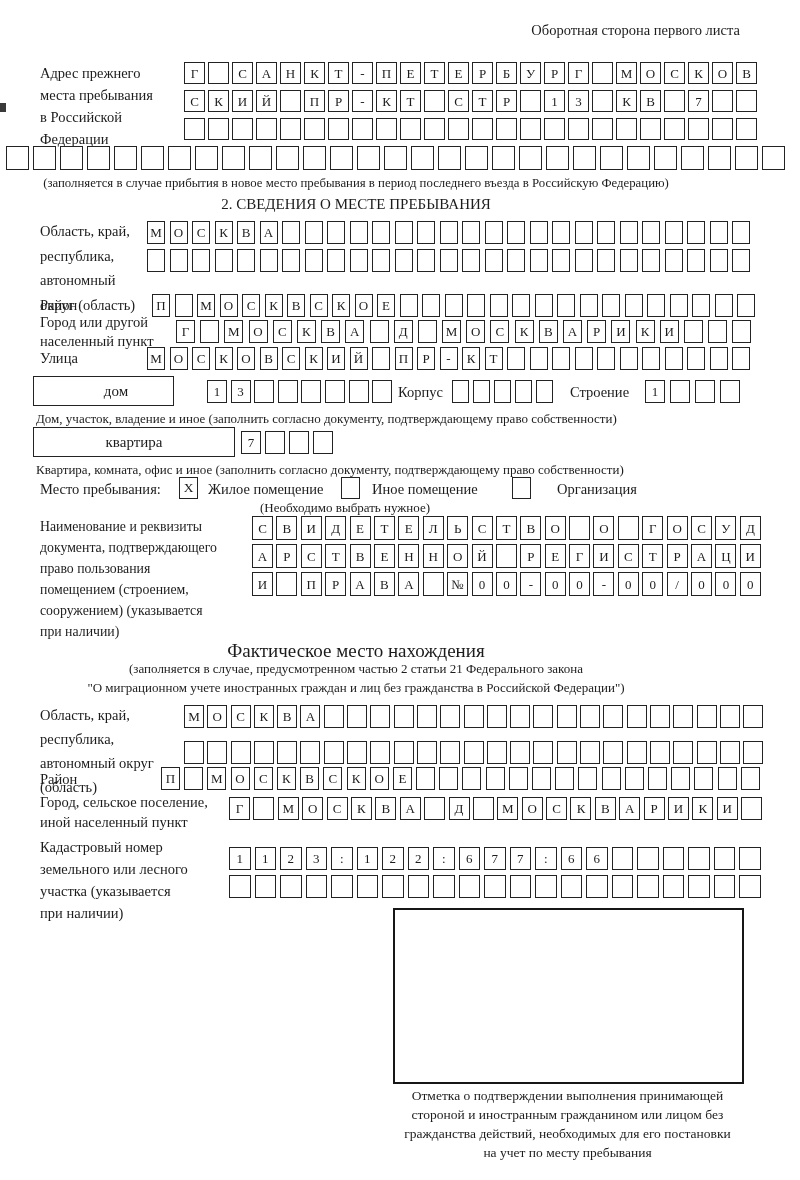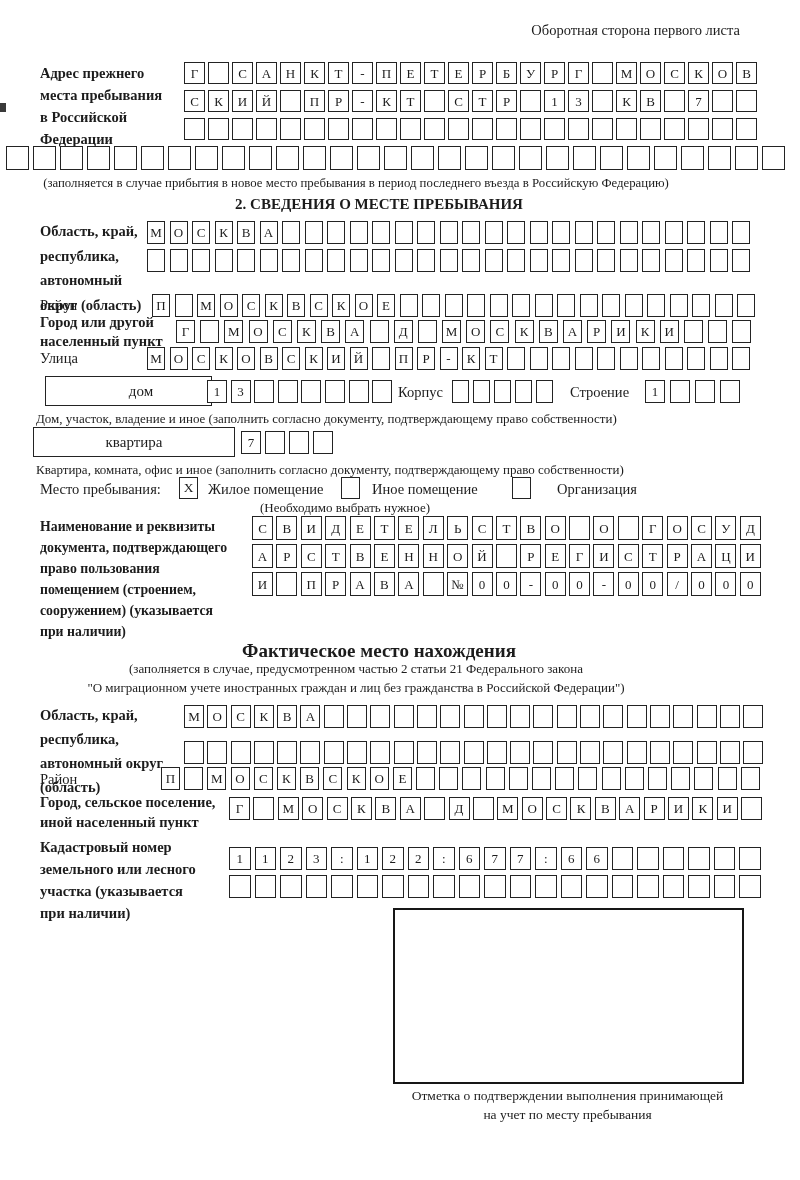--- a/index.html
+++ b/index.html
@@ -2,38 +2,38 @@
 <html><head>
 <meta charset="utf-8">
 <style>
   html,body{margin:0;padding:0;}
   body{
     width:800px;height:1180px;position:relative;background:#ffffff;
     font-family:"Liberation Serif", serif;color:#1c1c1c;overflow:hidden;
   }
   .abs{position:absolute;}
   .lbl{font-size:14.5px;line-height:22px;}
-  .lbl .ln{white-space:nowrap;font-weight:bold;}
+  .lbl .ln{white-space:nowrap;}
   .cellrow{position:absolute;display:flex;gap:var(--g,4px);}
   .cellrow .cell{
     box-sizing:border-box;flex:0 0 var(--w,18px);width:var(--w,18px);height:var(--h,23px);
     border:1.6px solid #232323;background:#fff;display:flex;align-items:center;justify-content:center;
     font-size:13px;line-height:1;overflow:hidden;
   }
   .cb{
     box-sizing:border-box;border:1.6px solid #232323;background:#fff;
     display:flex;align-items:center;justify-content:center;font-size:13.5px;
   }
   .typebox{
     box-sizing:border-box;border:1.7px solid #232323;background:#fff;
     display:flex;align-items:center;justify-content:center;font-size:15px;
   }
   .caption{font-size:12.8px;white-space:nowrap;}
   .center{left:0;width:712px;text-align:center;}
-  .bold{font-weight:bold;padding-left:23px;}
+  .bold{font-weight:normal;}
   .stamp-note{font-size:13.5px;line-height:19px;text-align:center;}
   .artifact{background:#3a3a3a;}
 </style>
 </head>
 <body>
 
 <div class="abs caption" style="left:0;top:22px;width:740px;text-align:right;font-size:14.5px;">Оборотная сторона первого листа</div>
 
 <div class="abs artifact" style="left:0;top:103px;width:6px;height:9px;"></div>
 
@@ -307,21 +307,21 @@
     <div class="cell"></div>
     <div class="cell"></div>
     <div class="cell"></div>
     <div class="cell"></div>
     <div class="cell"></div>
     <div class="cell"></div>
     <div class="cell"></div>
     <div class="cell"></div>
   </div>
 
-<div class="abs typebox" style="left:45px;top:376px;width:167px;height:30px;padding-left:25px;">дом</div>
+<div class="abs typebox" style="left:33px;top:376px;width:141px;height:30px;padding-left:25px;">дом</div>
 <div class="cellrow" style="left:207px;top:380px;--w:20px;--h:23px;--g:3.6px;">
     <div class="cell">1</div>
     <div class="cell">3</div>
     <div class="cell"></div>
     <div class="cell"></div>
     <div class="cell"></div>
     <div class="cell"></div>
     <div class="cell"></div>
     <div class="cell"></div>
   </div>
@@ -611,14 +611,16 @@
     <div class="cell"></div>
     <div class="cell"></div>
     <div class="cell"></div>
     <div class="cell"></div>
     <div class="cell"></div>
   </div>
 
 <div class="abs" style="left:393px;top:908px;width:347px;height:172px;border:2px solid #161616;background:#fff;"></div>
 <div class="abs stamp-note" style="left:345px;top:1086px;width:445px;">
     <div class="ln">Отметка о подтверждении выполнения принимающей</div>
+    <div class="ln">стороной и иностранным гражданином или лицом без</div>
+    <div class="ln">гражданства действий, необходимых для его постановки</div>
     <div class="ln">на учет по месту пребывания</div>
   </div>
 
 </body></html>

